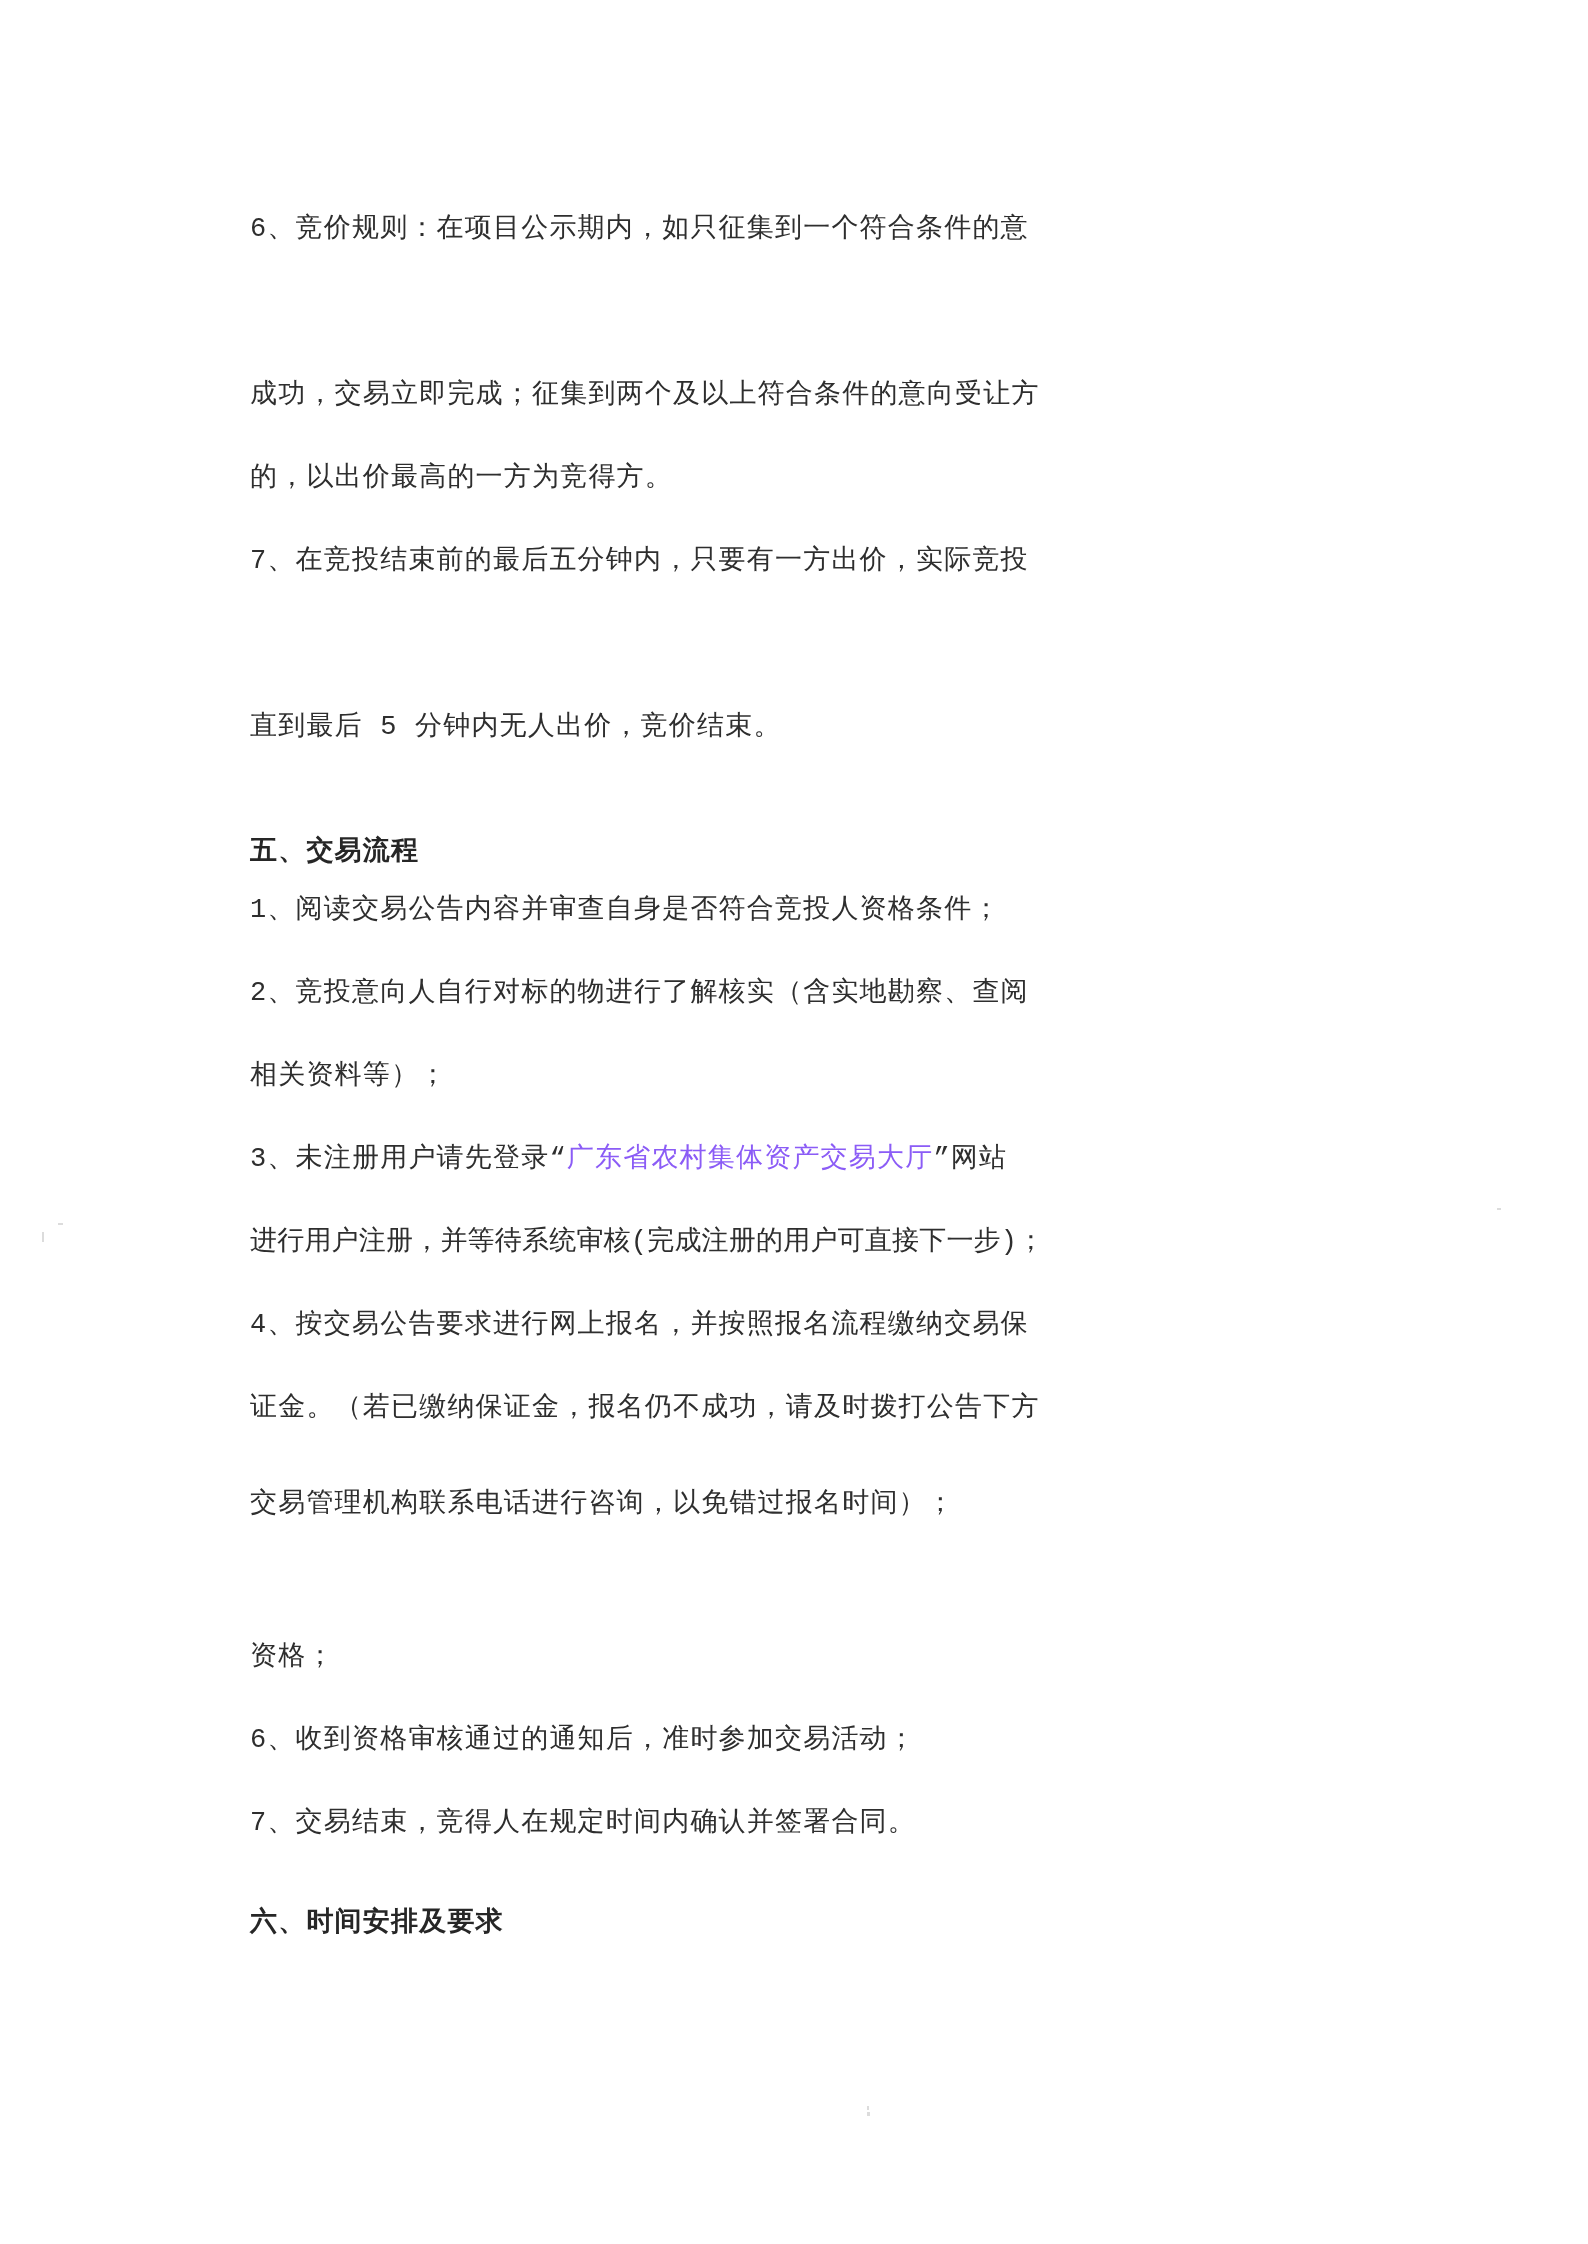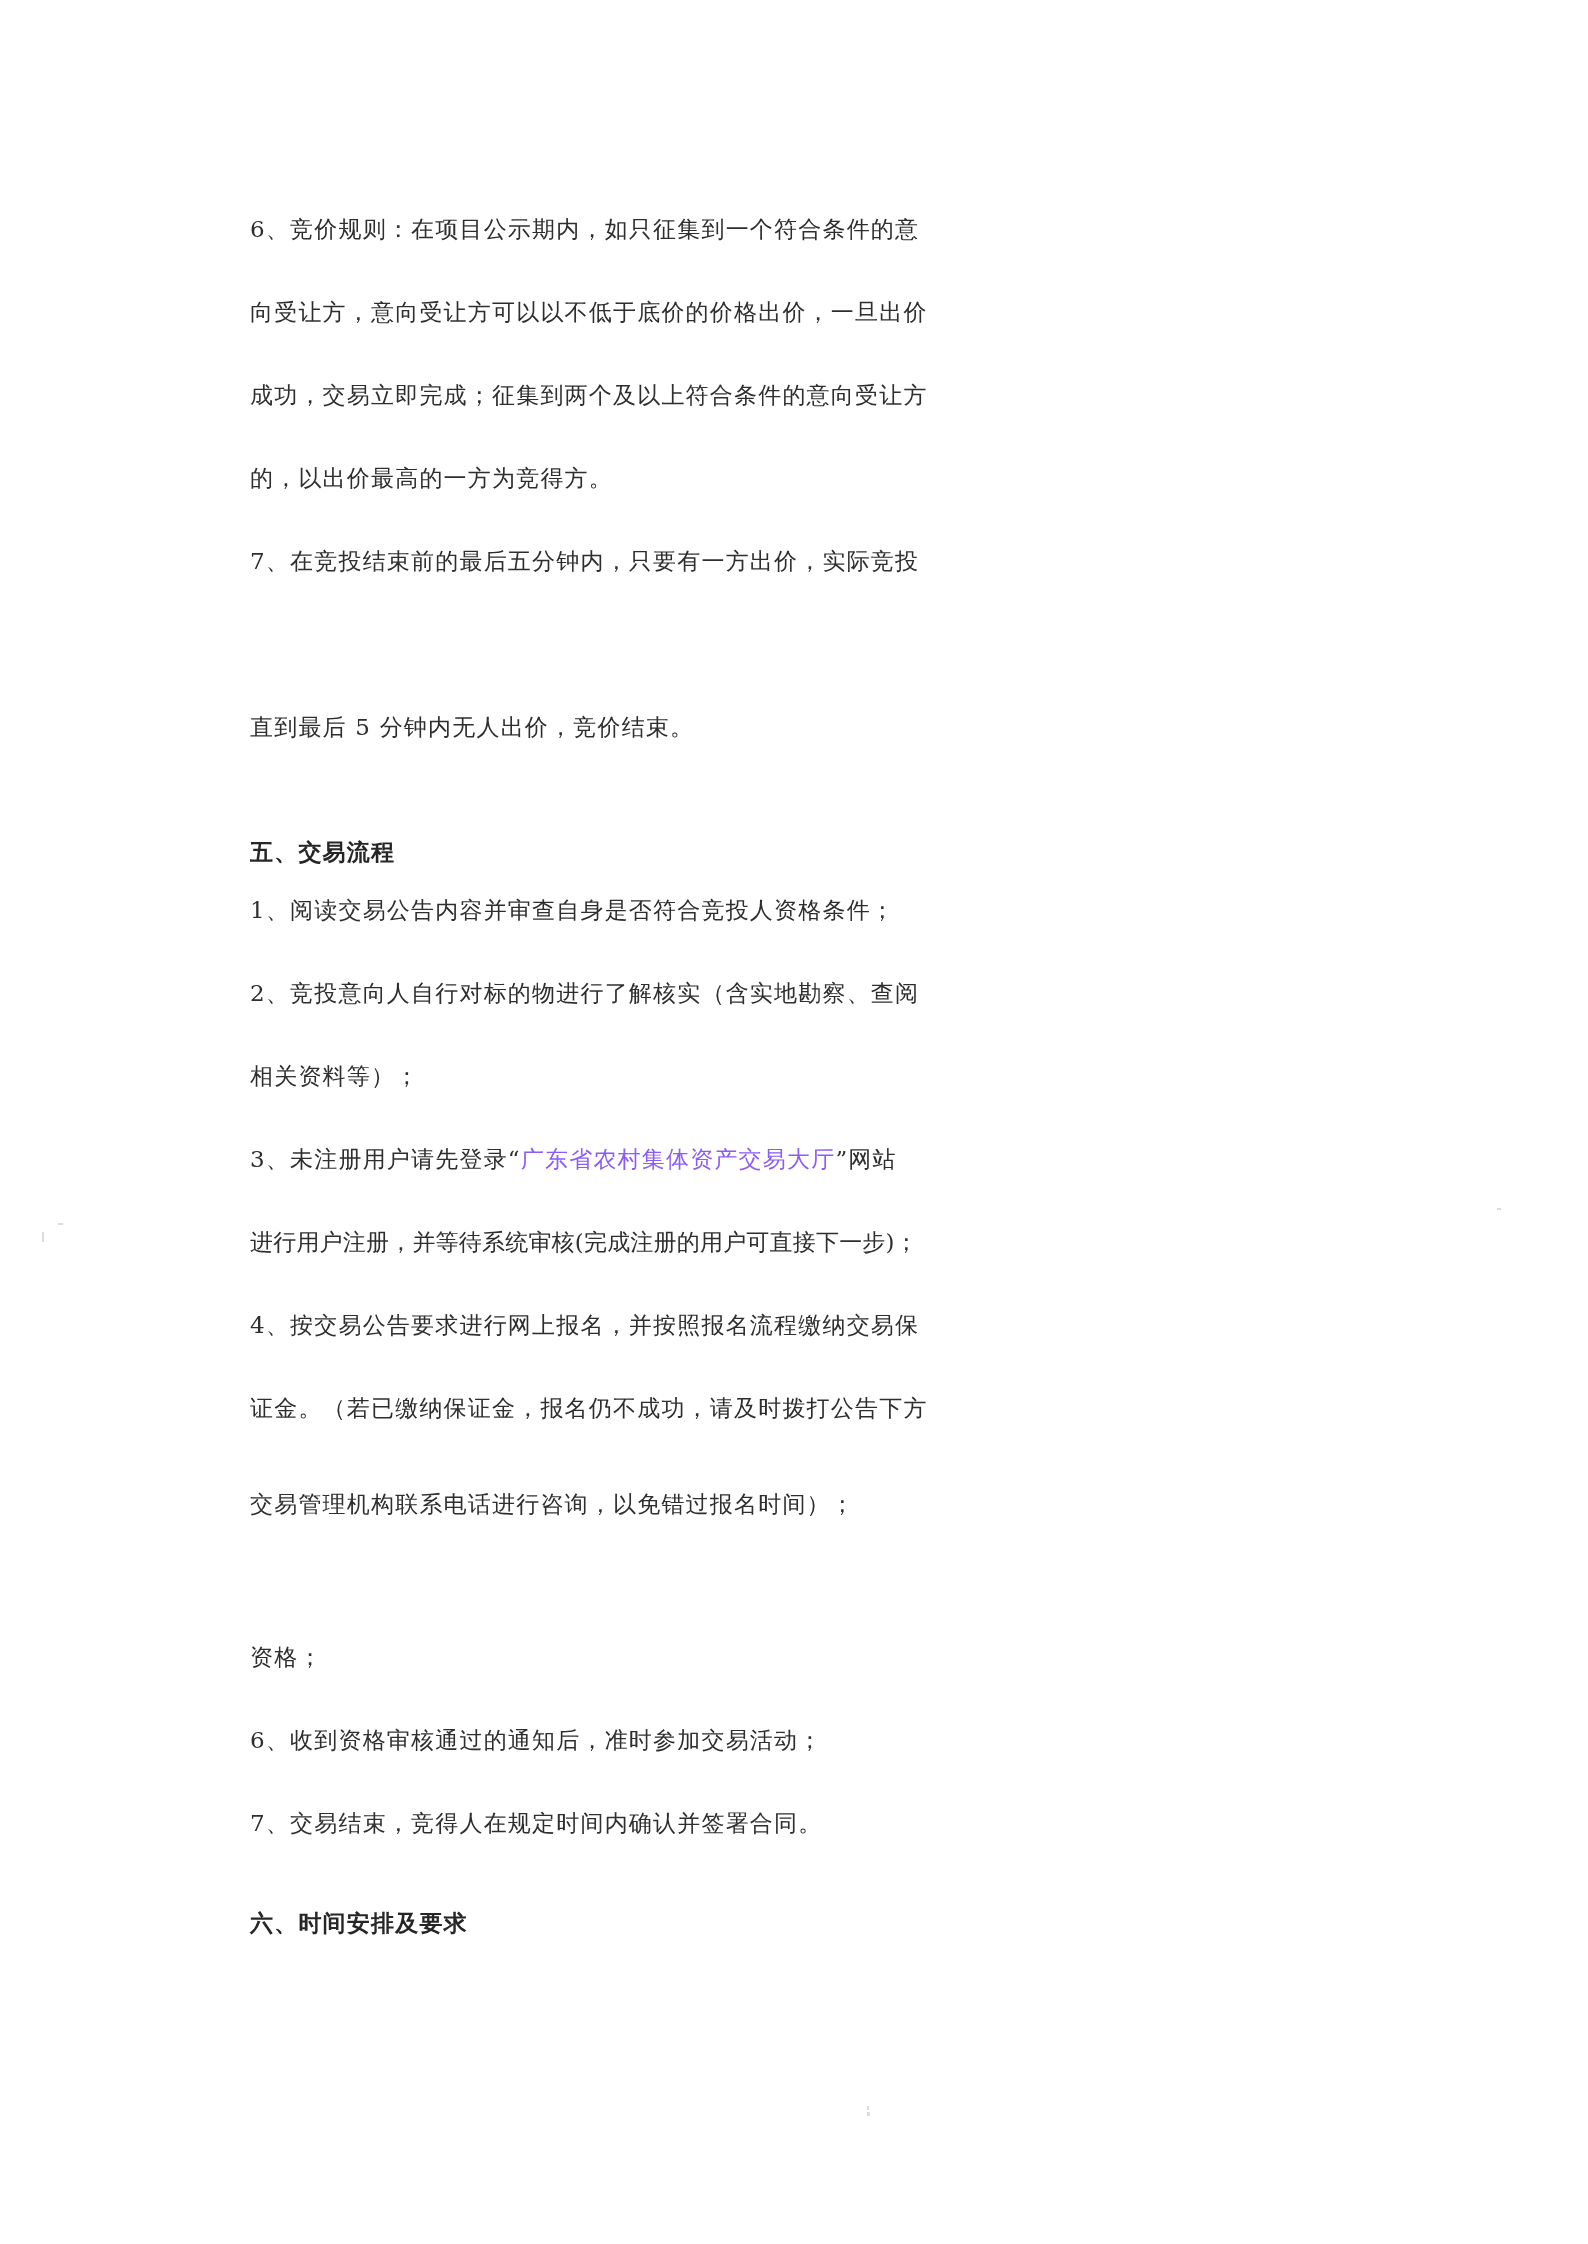--- a/index.html
+++ b/index.html
@@ -18,46 +18,46 @@
     .page {
       position: absolute;
       left: 0; top: 0;
       width: 1588px;
       height: 2244px;
       background: #ffffff;
     }
     .line {
       position: absolute;
       left: 250px;
-      font-size: 23px;
+      font-size: 27px;
       line-height: 44px;
       white-space: nowrap;
       letter-spacing: 1.2px;
       color: #2e2e2e;
+      font-family: Liberation Mono, monospace;
     }
     .heading {
       font-weight: bold;
       color: #262626;
     }
     .link {
       color: #8b5cf6;
     }
     .artifact {
       position: absolute;
       background: #bfbfbf;
       opacity: 0.55;
     }
   </style>
 </head>
 <body>
 
 <div class="page">
 
   <div class="line" style="top:207px;">6、竞价规则：在项目公示期内，如只征集到一个符合条件的意</div>
-  <div class="line" style="top:290px;">向受让方，意向受让方可以以不低于底价的价格出价，一旦出价</div>
   <div class="line" style="top:456px;">的，以出价最高的一方为竞得方。</div>
   <div class="line" style="top:373px;">成功，交易立即完成；征集到两个及以上符合条件的意向受让方</div>
 
   <div class="line" style="top:539px;">7、在竞投结束前的最后五分钟内，只要有一方出价，实际竞投</div>
   <div class="line" style="top:705px;">直到最后 5 分钟内无人出价，竞价结束。</div>
 
   <div class="line heading" style="top:830px;">五、交易流程</div>
 
   <div class="line" style="top:888px;">1、阅读交易公告内容并审查自身是否符合竞投人资格条件；</div>
 

